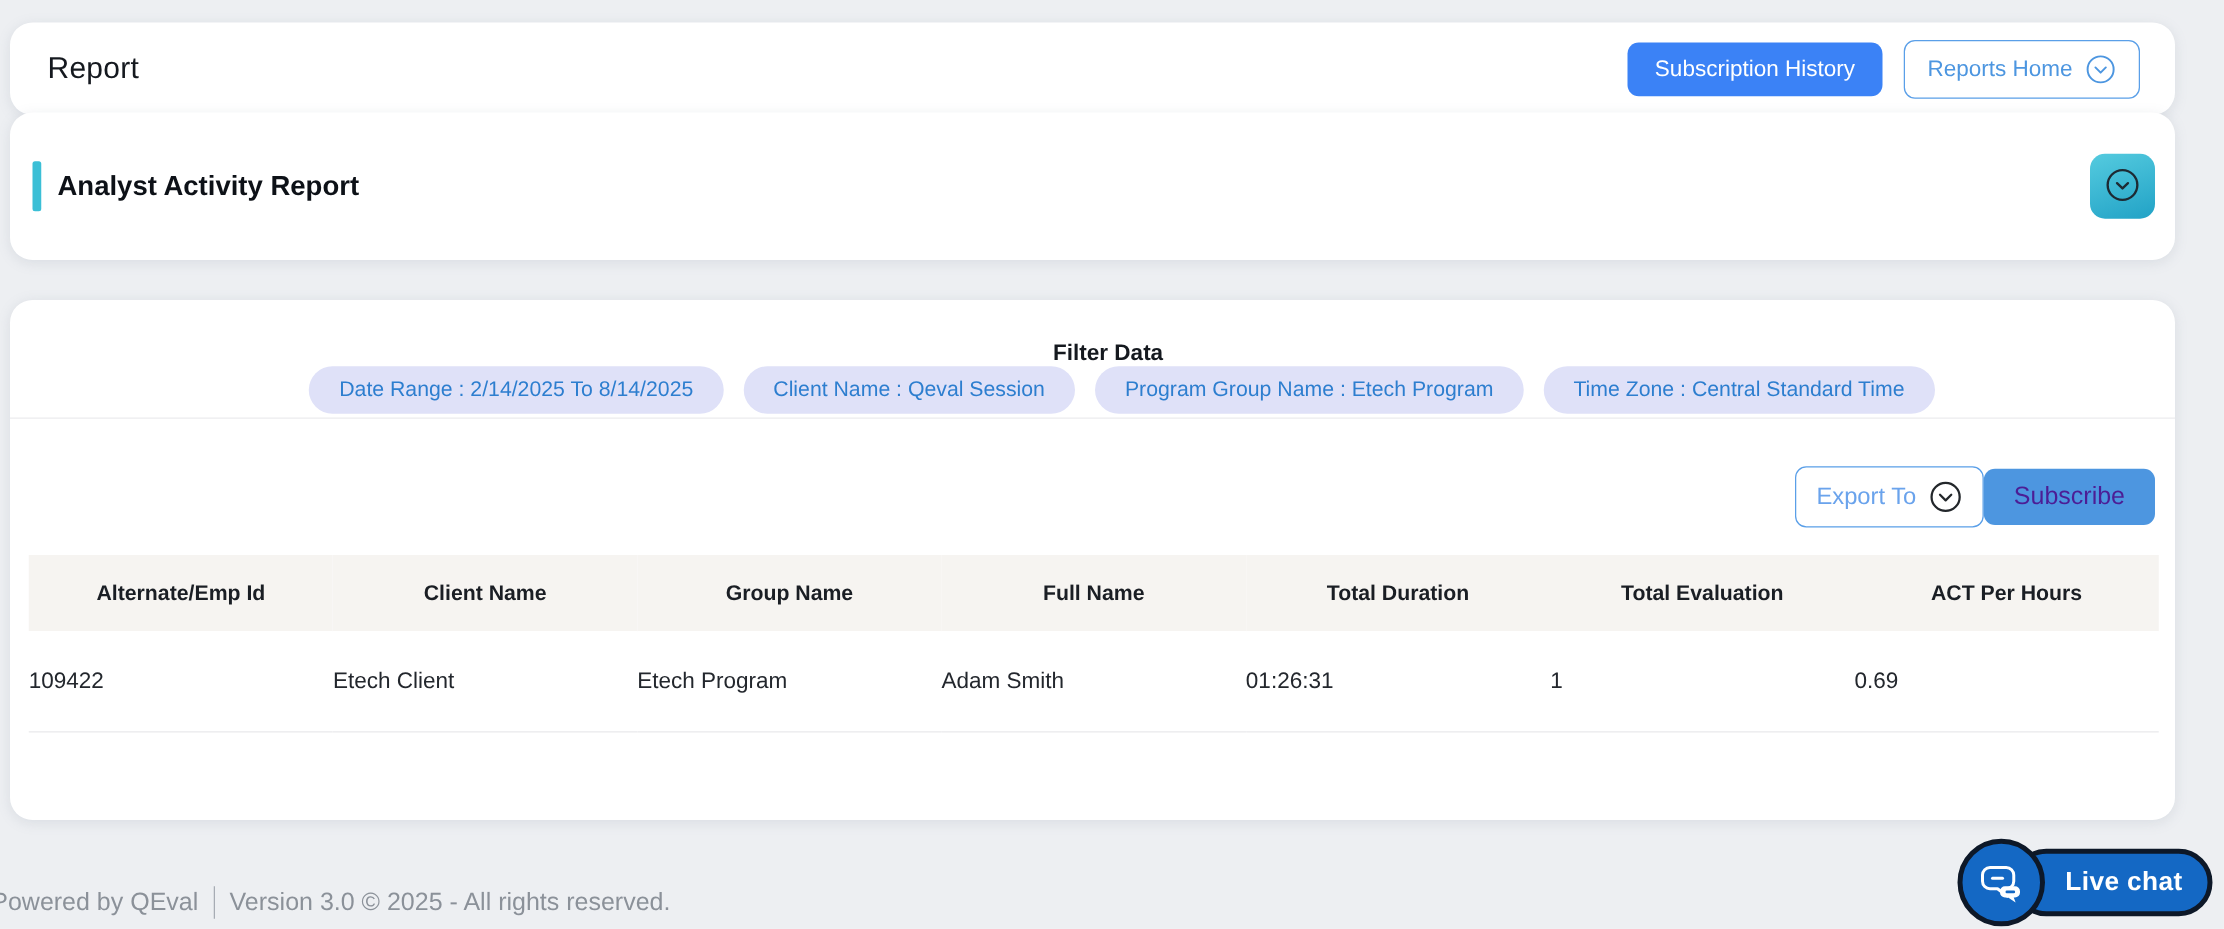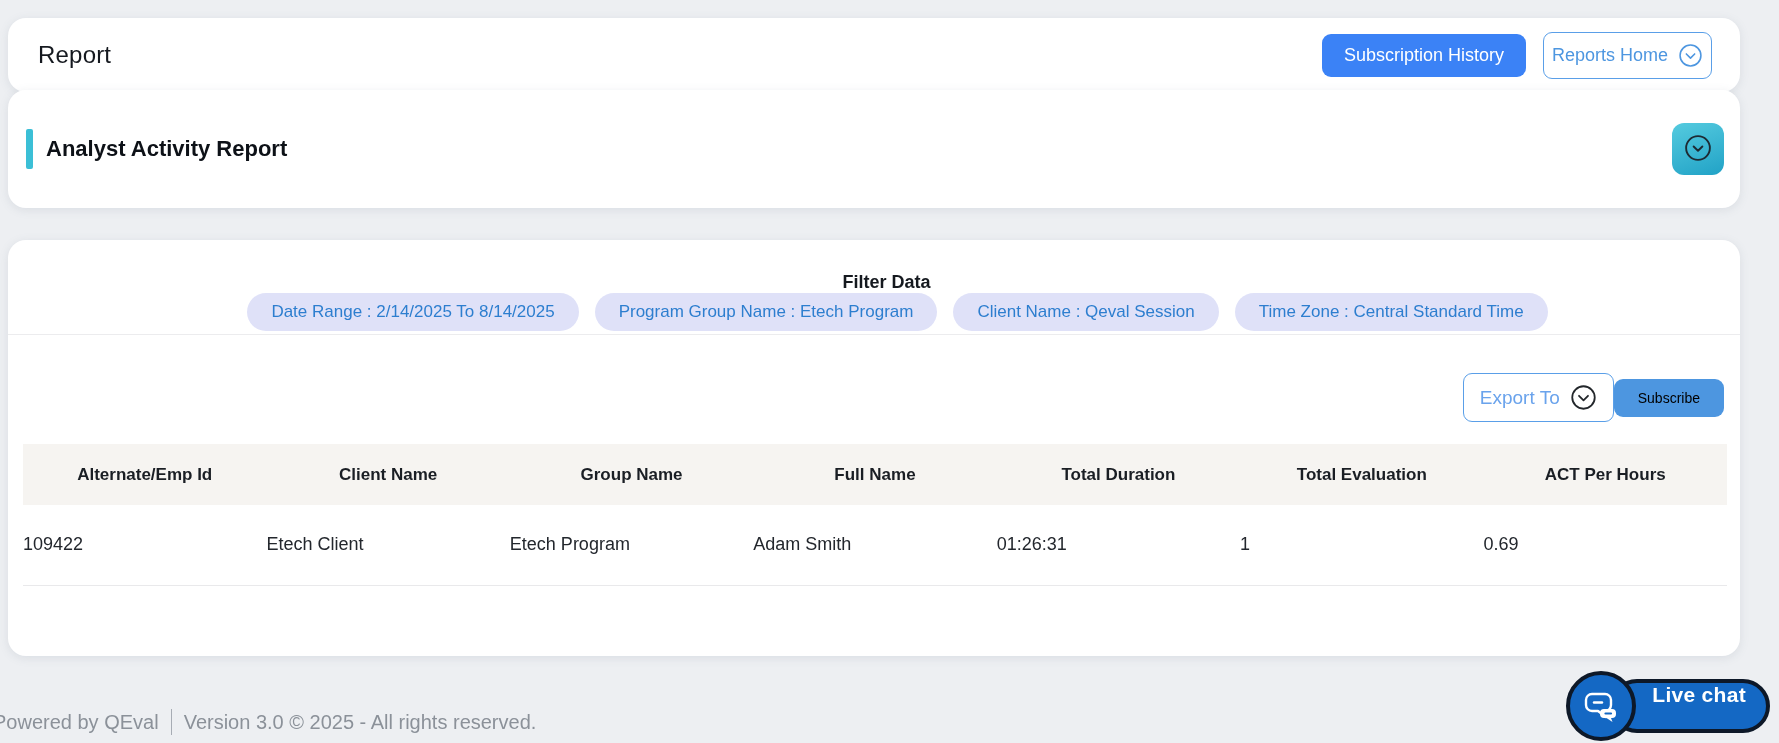--- a/index.html
+++ b/index.html
@@ -16,21 +16,21 @@
     background: #ffffff;
     border-radius: 18px;
     box-shadow: 0 2px 10px rgba(120,130,150,0.16);
   }
   
   .card-top { top: 18px; height: 74px; display: flex; align-items: center; padding: 0 28px 0 30px; }
   .page-title { font-size: 24px; color: #15191f; letter-spacing: .2px; }
   .header-actions { margin-left: auto; display: flex; align-items: center; gap: 17px; }
   .btn { border: none; cursor: pointer; font-family: inherit; border-radius: 9px; font-size: 18px; display: inline-flex; align-items: center; gap: 10px; }
   .btn-primary { background: #3b82f6; color: #ffffff; padding: 11px 22px; }
-  .btn-outline { background: #ffffff; color: #4d96e0; border: 1px solid #5a9fe8; padding: 10px 8px; }
+  .btn-outline { background: #ffffff; color: #4d96e0; border: 1px solid #5a9fe8; padding: 10px 18px; }
   .chev-icon { display: inline-flex; }
   
   .card-section { top: 90px; height: 118px; display: flex; align-items: center; padding: 0 16px 0 18px; }
   .accent-bar { width: 7px; height: 40px; background: #3bbfd6; border-radius: 2px; margin-right: 13px; }
   .section-title { font-size: 22px; font-weight: bold; color: #0d1117; }
   .collapse-btn {
     margin-left: auto; width: 52px; height: 52px; border: none; cursor: pointer;
     border-radius: 12px; background: linear-gradient(160deg, #55cbdf 0%, #21a2c6 100%);
     display: flex; align-items: center; justify-content: center; color: #1d2a33;
   }
@@ -40,21 +40,21 @@
   .filter-label { font-size: 18px; font-weight: bold; color: #15191f; margin-right: 22px; }
   .pills { display: flex; gap: 16px; }
   .pill {
     background: #dfe1f8; color: #2d7ecf; font-size: 17px;
     padding: 9px 24px; border-radius: 20px; white-space: nowrap; cursor: default;
   }
   .divider { border: none; border-top: 1px solid #ececee; margin-top: 18px; }
   .toolbar { display: flex; justify-content: flex-end; align-items: center; margin: 38px 16px 0 0; }
   .btn-export { background: #ffffff; color: #6aa3ec; border: 1px solid #5a9fe8; padding: 10px 16px; font-size: 19px; }
   .btn-export .chev-icon { color: #23272b; }
-  .btn-subscribe { background: #4d96e0; color: #000000; padding: 11px 24px; font-size: 14px; }
+  .btn-subscribe { background: #4d96e0; color: #4c1d95; padding: 11px 24px; font-size: 20px; }
   
   .report-table { width: 1704px; margin: 22px 14px 0 15px; border-collapse: collapse; table-layout: fixed; }
   .report-table th {
     background: #f6f4f1; font-size: 17px; font-weight: bold; color: #1a1e24;
     height: 61px; text-align: center; margin-left: 18px;
   }
   .report-table td {
     font-size: 18px; color: #23272d; height: 80px; text-align: left;
     border-bottom: 1px solid #e9e9eb; background: #ffffff;
   }
@@ -64,21 +64,21 @@
   
   .live-chat { position: absolute; right: 9px; bottom: 2px; display: flex; align-items: center; cursor: pointer; }
   .live-chat-bubble {
     width: 70px; height: 70px; border-radius: 50%;
     background: #1468c4; border: 4px solid #0d1828;
     display: flex; align-items: center; justify-content: center; z-index: 2;
   }
   .live-chat-pill {
     margin-left: -26px; height: 54px; border-radius: 27px;
     background: #1468c4; border: 4px solid #0d1828;
-    display: flex; align-items: flex-start; padding: 0 20px 0 38px;
+    display: flex; align-items: center; padding: 0 20px 0 38px;
   }
   .live-chat-label { color: #ffffff; font-size: 21px; font-weight: bold; letter-spacing: .3px; }
 </style>
 </head>
 <body>
 
 <div class="card card-top">
   <div class="page-title">Report</div>
   <div class="header-actions">
     <button class="btn btn-primary">
@@ -108,22 +108,22 @@
     </span>
   </button>
 </div>
 
 <div class="card card-main">
 
   <div class="filter-row">
     <div class="filter-label">Filter Data</div>
     <div class="pills">
       <span class="pill">Date Range : 2/14/2025 To 8/14/2025</span>
+      <span class="pill">Client Name : Qeval Session</span>
       <span class="pill">Program Group Name : Etech Program</span>
-      <span class="pill">Client Name : Qeval Session</span>
       <span class="pill">Time Zone : Central Standard Time</span>
     </div>
   </div>
 
   <hr class="divider">
 
   <div class="toolbar">
     <button class="btn btn-export">
       <span>Export To</span>
       <span class="chev-icon">

